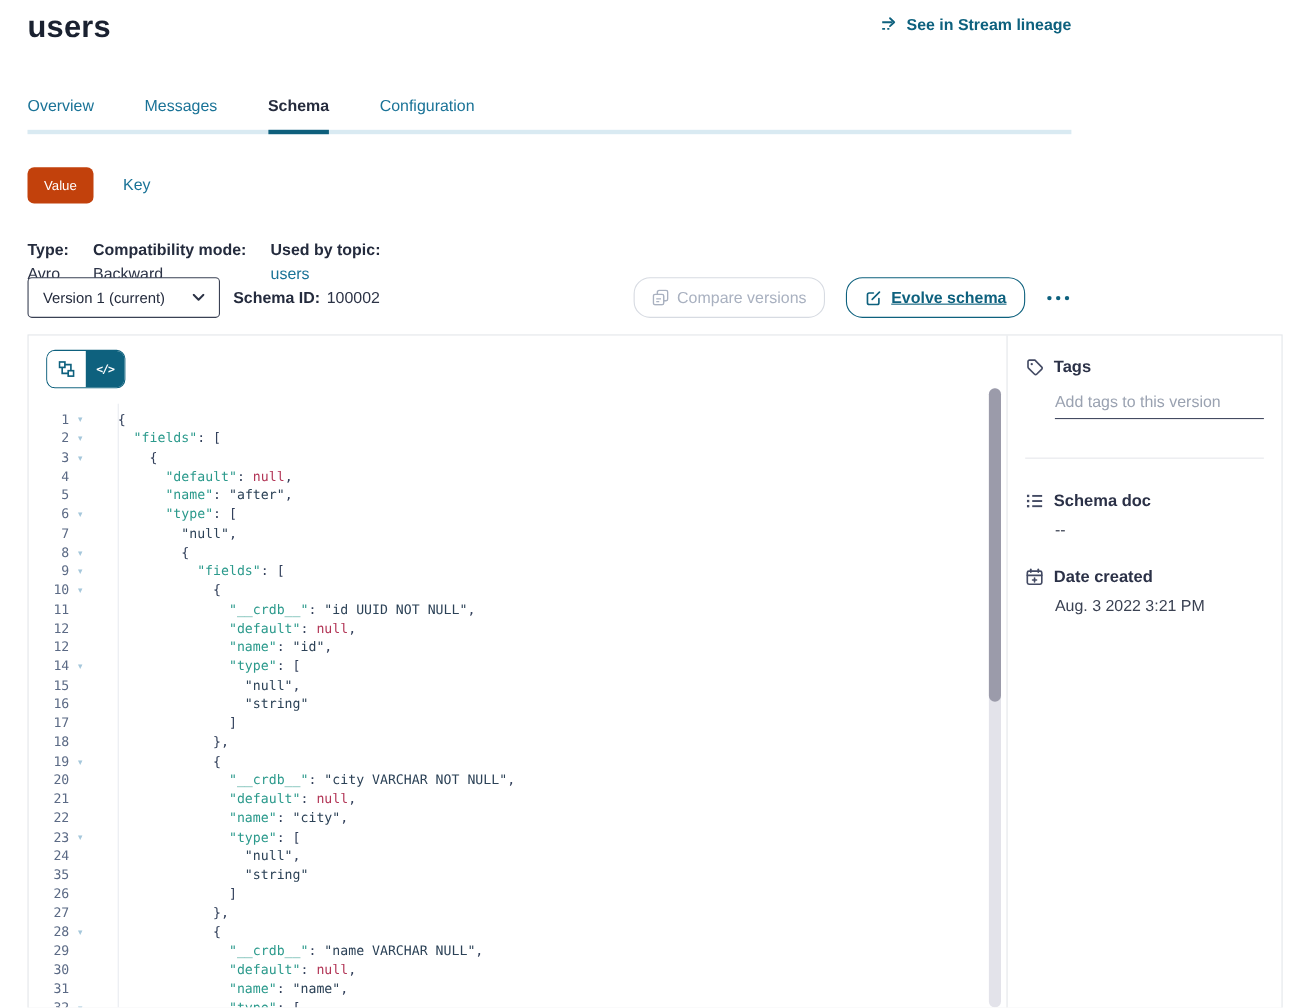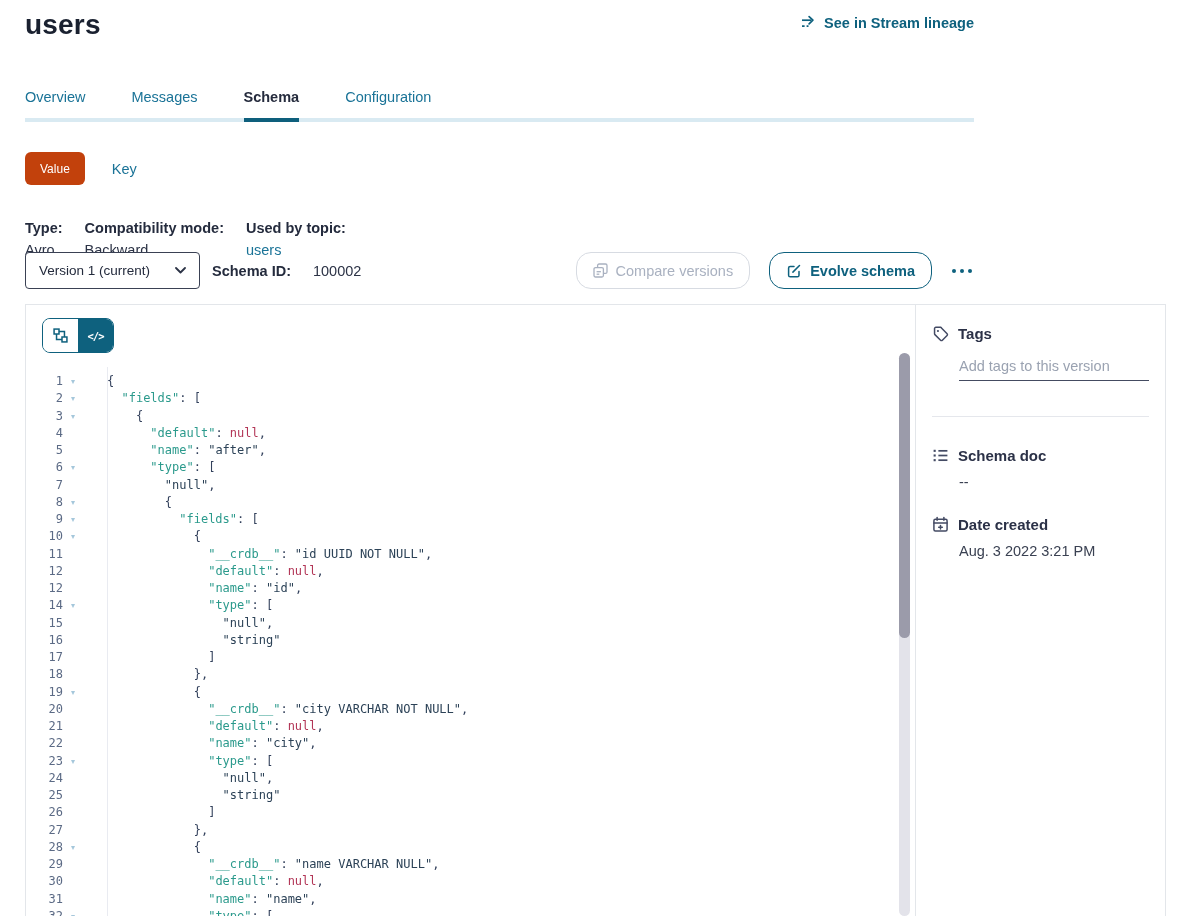--- a/index.html
+++ b/index.html
@@ -30,25 +30,25 @@
   .meta-item { display: flex; gap: 6px; flex-direction: column; }
   .meta-label { font-weight: 700; color: #242b3d; }
   .meta-value { color: #2c3346; }
   .meta-value.link { color: #1a7397; cursor: pointer; }
 
   
   .version-row { position: absolute; top: 252px; left: 25px; right: 23px; display: flex; align-items: center; }
   .version-select { width: 175px; height: 37px; border: 1px solid #3a4154; border-radius: 4px; background: #fff;
                     display: flex; align-items: center; justify-content: space-between; padding: 0 13px;
                     font-size: 13.5px; color: #242b3d; cursor: pointer; }
-  .schema-id { margin-left: 12px; font-size: 14.5px; display: flex; gap: 22px; }
+  .schema-id { margin-left: 12px; font-size: 14.5px; display: flex; gap: 6px; }
   .btn { height: 37px; border-radius: 15px; background: #fff; display: flex; align-items: center; gap: 8px;
          padding: 0 16px; font-size: 14.5px; cursor: pointer; font-family: inherit; }
   .btn-compare { margin-left: auto; border: 1px solid #d7dbe2; color: #a9b1c0; font-weight: 500; cursor: default; }
-  .btn-evolve { margin-left: 19px; border: 1px solid #0e617e; color: #0e617e; font-weight: 700; }
+  .btn-evolve { margin-left: 19px; border: 1px solid #0e617e; color: #0e617e; font-weight: 700; text-decoration: underline; }
   .more-btn { margin-left: 16px; display: flex; gap: 4px; padding: 6px 4px; cursor: pointer; }
   .more-btn i { width: 4px; height: 4px; border-radius: 50%; background: #0e617e; }
 
   
   .panel { position: absolute; top: 304px; left: 25px; width: 1141px; height: 613px;
            border: 1px solid #e3e6ea; background: #fff; display: flex; }
   .editor { flex: 1; position: relative; overflow: hidden; }
 
   .view-toggle { position: absolute; top: 13px; left: 16px; display: flex; border: 1px solid #0e617e;
                  border-radius: 8px; overflow: hidden; height: 35px; }
@@ -211,21 +211,21 @@
           <div class="cl"><span class="ln">15</span><span class="fold"></span><span class="cd">                <span class="tk-s">"null"</span><span class="tk-p">,</span></span></div>
           <div class="cl"><span class="ln">16</span><span class="fold"></span><span class="cd">                <span class="tk-s">"string"</span></span></div>
           <div class="cl"><span class="ln">17</span><span class="fold"></span><span class="cd">              <span class="tk-p">]</span></span></div>
           <div class="cl"><span class="ln">18</span><span class="fold"></span><span class="cd">            <span class="tk-p">},</span></span></div>
           <div class="cl"><span class="ln">19</span><span class="fold">▾</span><span class="cd">            <span class="tk-p">{</span></span></div>
           <div class="cl"><span class="ln">20</span><span class="fold"></span><span class="cd">              <span class="tk-k">"__crdb__"</span><span class="tk-p">: </span><span class="tk-s">"city VARCHAR NOT NULL"</span><span class="tk-p">,</span></span></div>
           <div class="cl"><span class="ln">21</span><span class="fold"></span><span class="cd">              <span class="tk-k">"default"</span><span class="tk-p">: </span><span class="tk-n">null</span><span class="tk-p">,</span></span></div>
           <div class="cl"><span class="ln">22</span><span class="fold"></span><span class="cd">              <span class="tk-k">"name"</span><span class="tk-p">: </span><span class="tk-s">"city"</span><span class="tk-p">,</span></span></div>
           <div class="cl"><span class="ln">23</span><span class="fold">▾</span><span class="cd">              <span class="tk-k">"type"</span><span class="tk-p">: [</span></span></div>
           <div class="cl"><span class="ln">24</span><span class="fold"></span><span class="cd">                <span class="tk-s">"null"</span><span class="tk-p">,</span></span></div>
-          <div class="cl"><span class="ln">25</span><span class="fold"></span><span class="cd">                <span class="tk-s">"string"</span></span></div>
+          <div class="cl"><span class="ln">35</span><span class="fold"></span><span class="cd">                <span class="tk-s">"string"</span></span></div>
           <div class="cl"><span class="ln">26</span><span class="fold"></span><span class="cd">              <span class="tk-p">]</span></span></div>
           <div class="cl"><span class="ln">27</span><span class="fold"></span><span class="cd">            <span class="tk-p">},</span></span></div>
           <div class="cl"><span class="ln">28</span><span class="fold">▾</span><span class="cd">            <span class="tk-p">{</span></span></div>
           <div class="cl"><span class="ln">29</span><span class="fold"></span><span class="cd">              <span class="tk-k">"__crdb__"</span><span class="tk-p">: </span><span class="tk-s">"name VARCHAR NULL"</span><span class="tk-p">,</span></span></div>
           <div class="cl"><span class="ln">30</span><span class="fold"></span><span class="cd">              <span class="tk-k">"default"</span><span class="tk-p">: </span><span class="tk-n">null</span><span class="tk-p">,</span></span></div>
           <div class="cl"><span class="ln">31</span><span class="fold"></span><span class="cd">              <span class="tk-k">"name"</span><span class="tk-p">: </span><span class="tk-s">"name"</span><span class="tk-p">,</span></span></div>
           <div class="cl"><span class="ln">32</span><span class="fold">▾</span><span class="cd">              <span class="tk-k">"type"</span><span class="tk-p">: [</span></span></div>
         </div>
 
       <div class="scrollbar-track">

